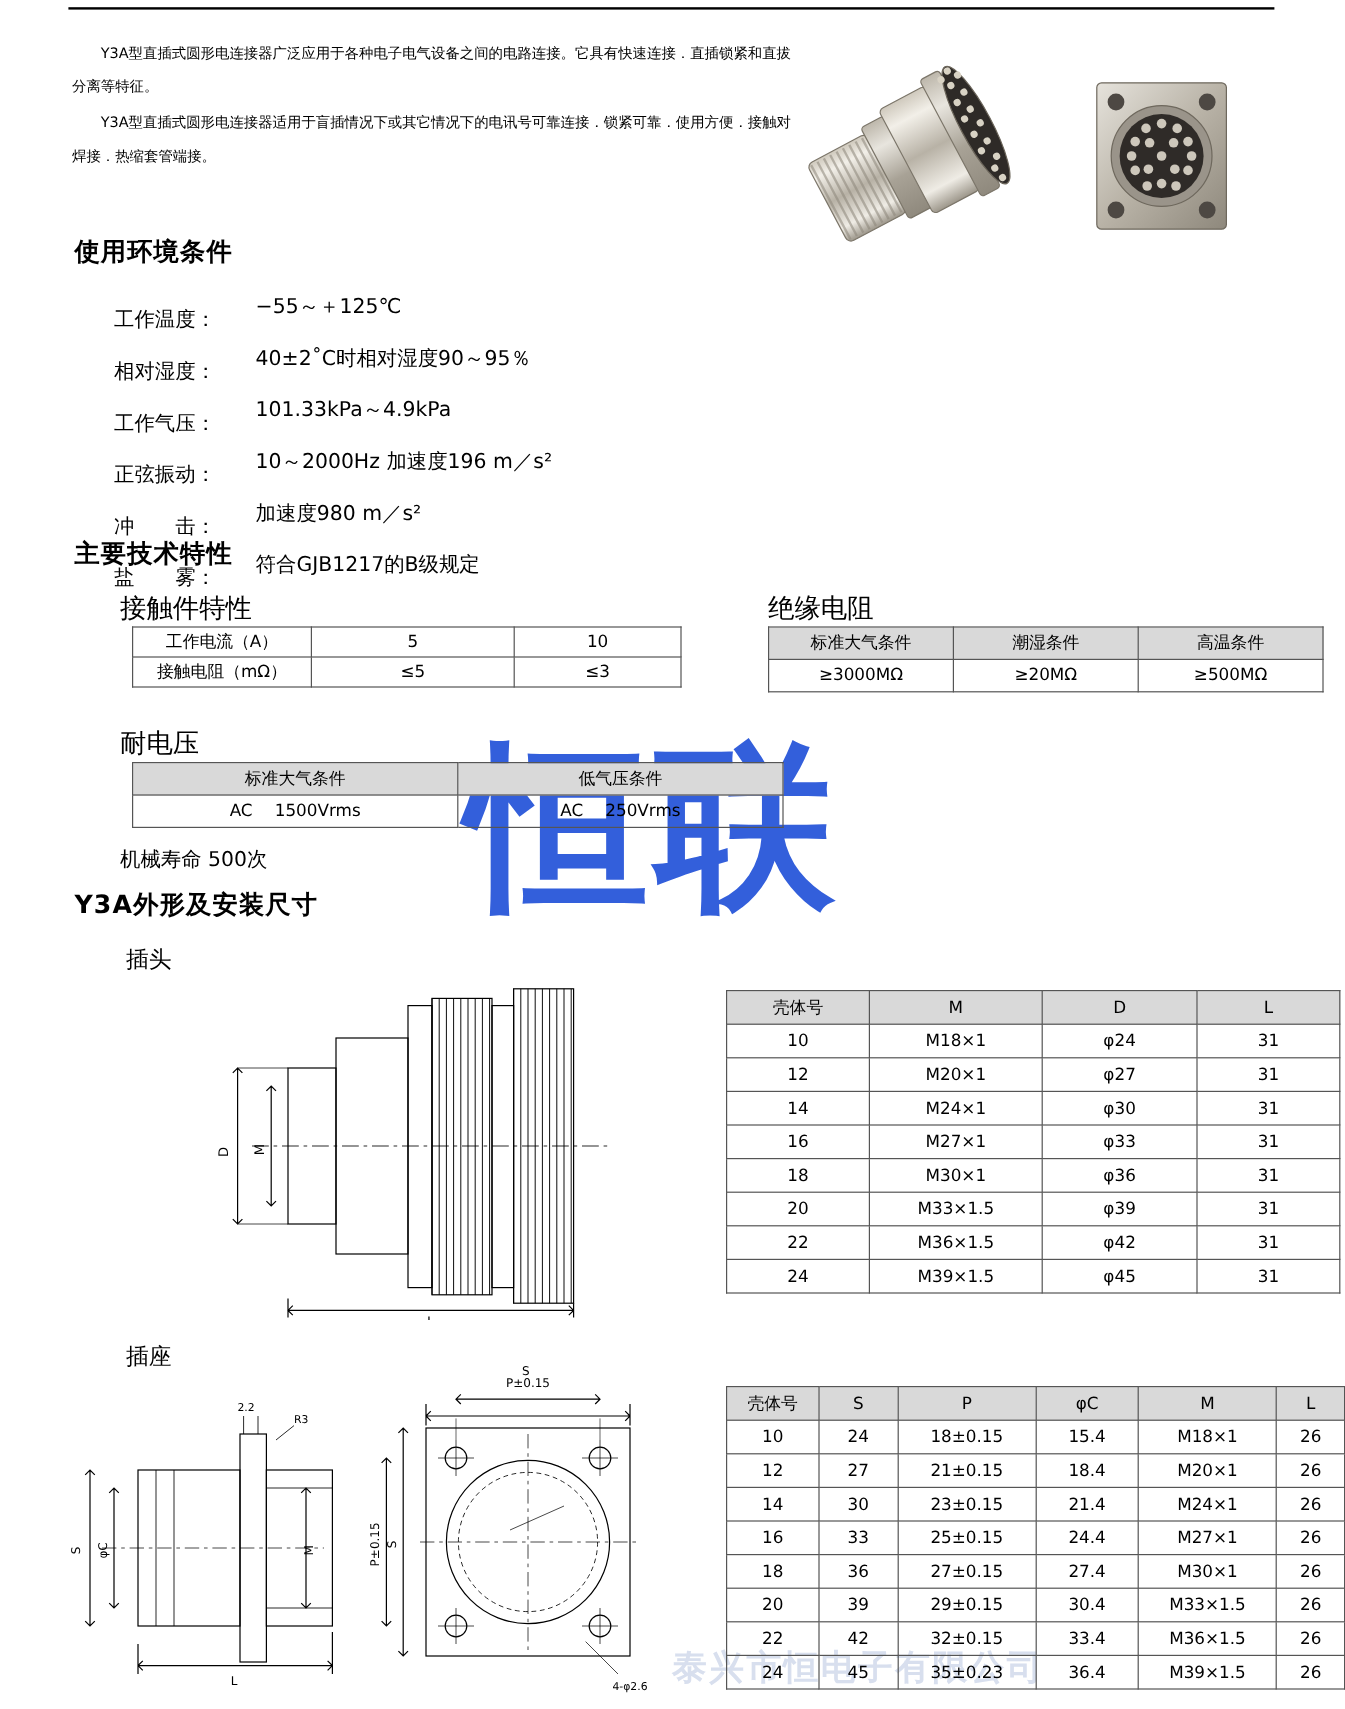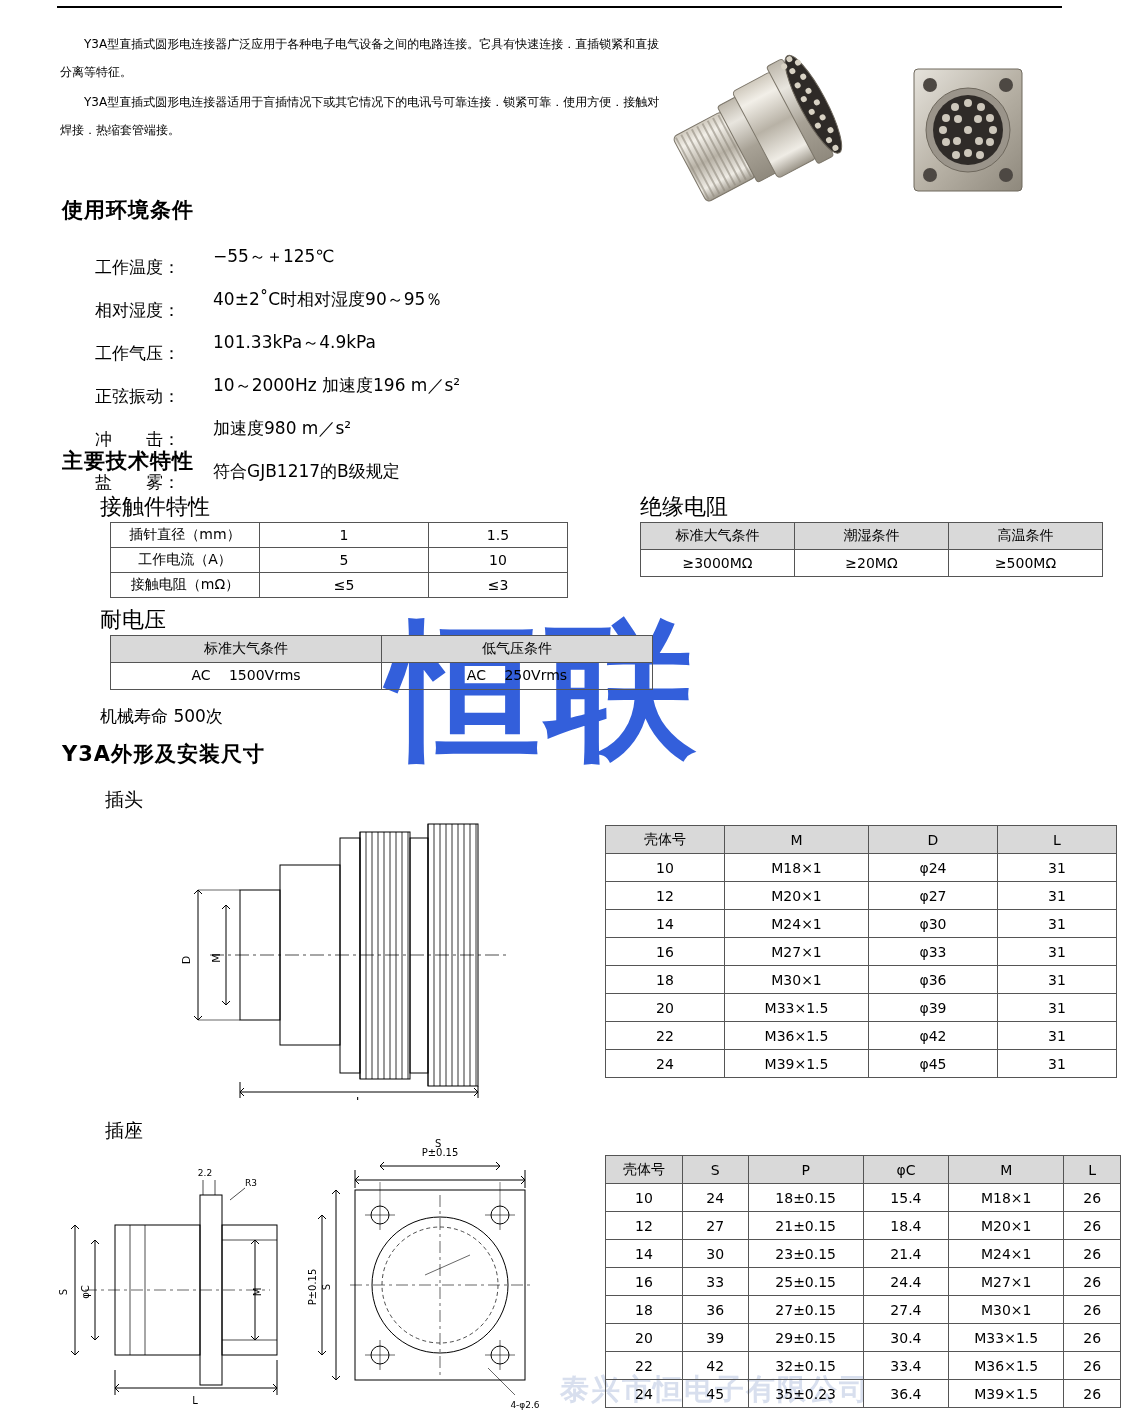--- a/index.html
+++ b/index.html
@@ -219,25 +219,20 @@
         <span class="env-k">盐　　雾：</span>
         <span class="env-v">符合GJB1217的B级规定</span>
       </div>
   </div>
 
   <div class="h2" style="left:62px;top:447px;">主要技术特性</div>
 
   <div class="lbl" style="left:100px;top:492px;">接触件特性</div>
   <table class="t-contact">
     <tbody>
-        <tr>
-      <td class="c0">插针直径（mm）</td>
-      <td class="c1">1</td>
-      <td class="c2">1.5</td>
-    </tr>
     <tr>
       <td class="c0">工作电流（A）</td>
       <td class="c1">5</td>
       <td class="c2">10</td>
     </tr>
     <tr>
       <td class="c0">接触电阻（mΩ）</td>
       <td class="c1">≤5</td>
       <td class="c2">≤3</td>
     </tr>

